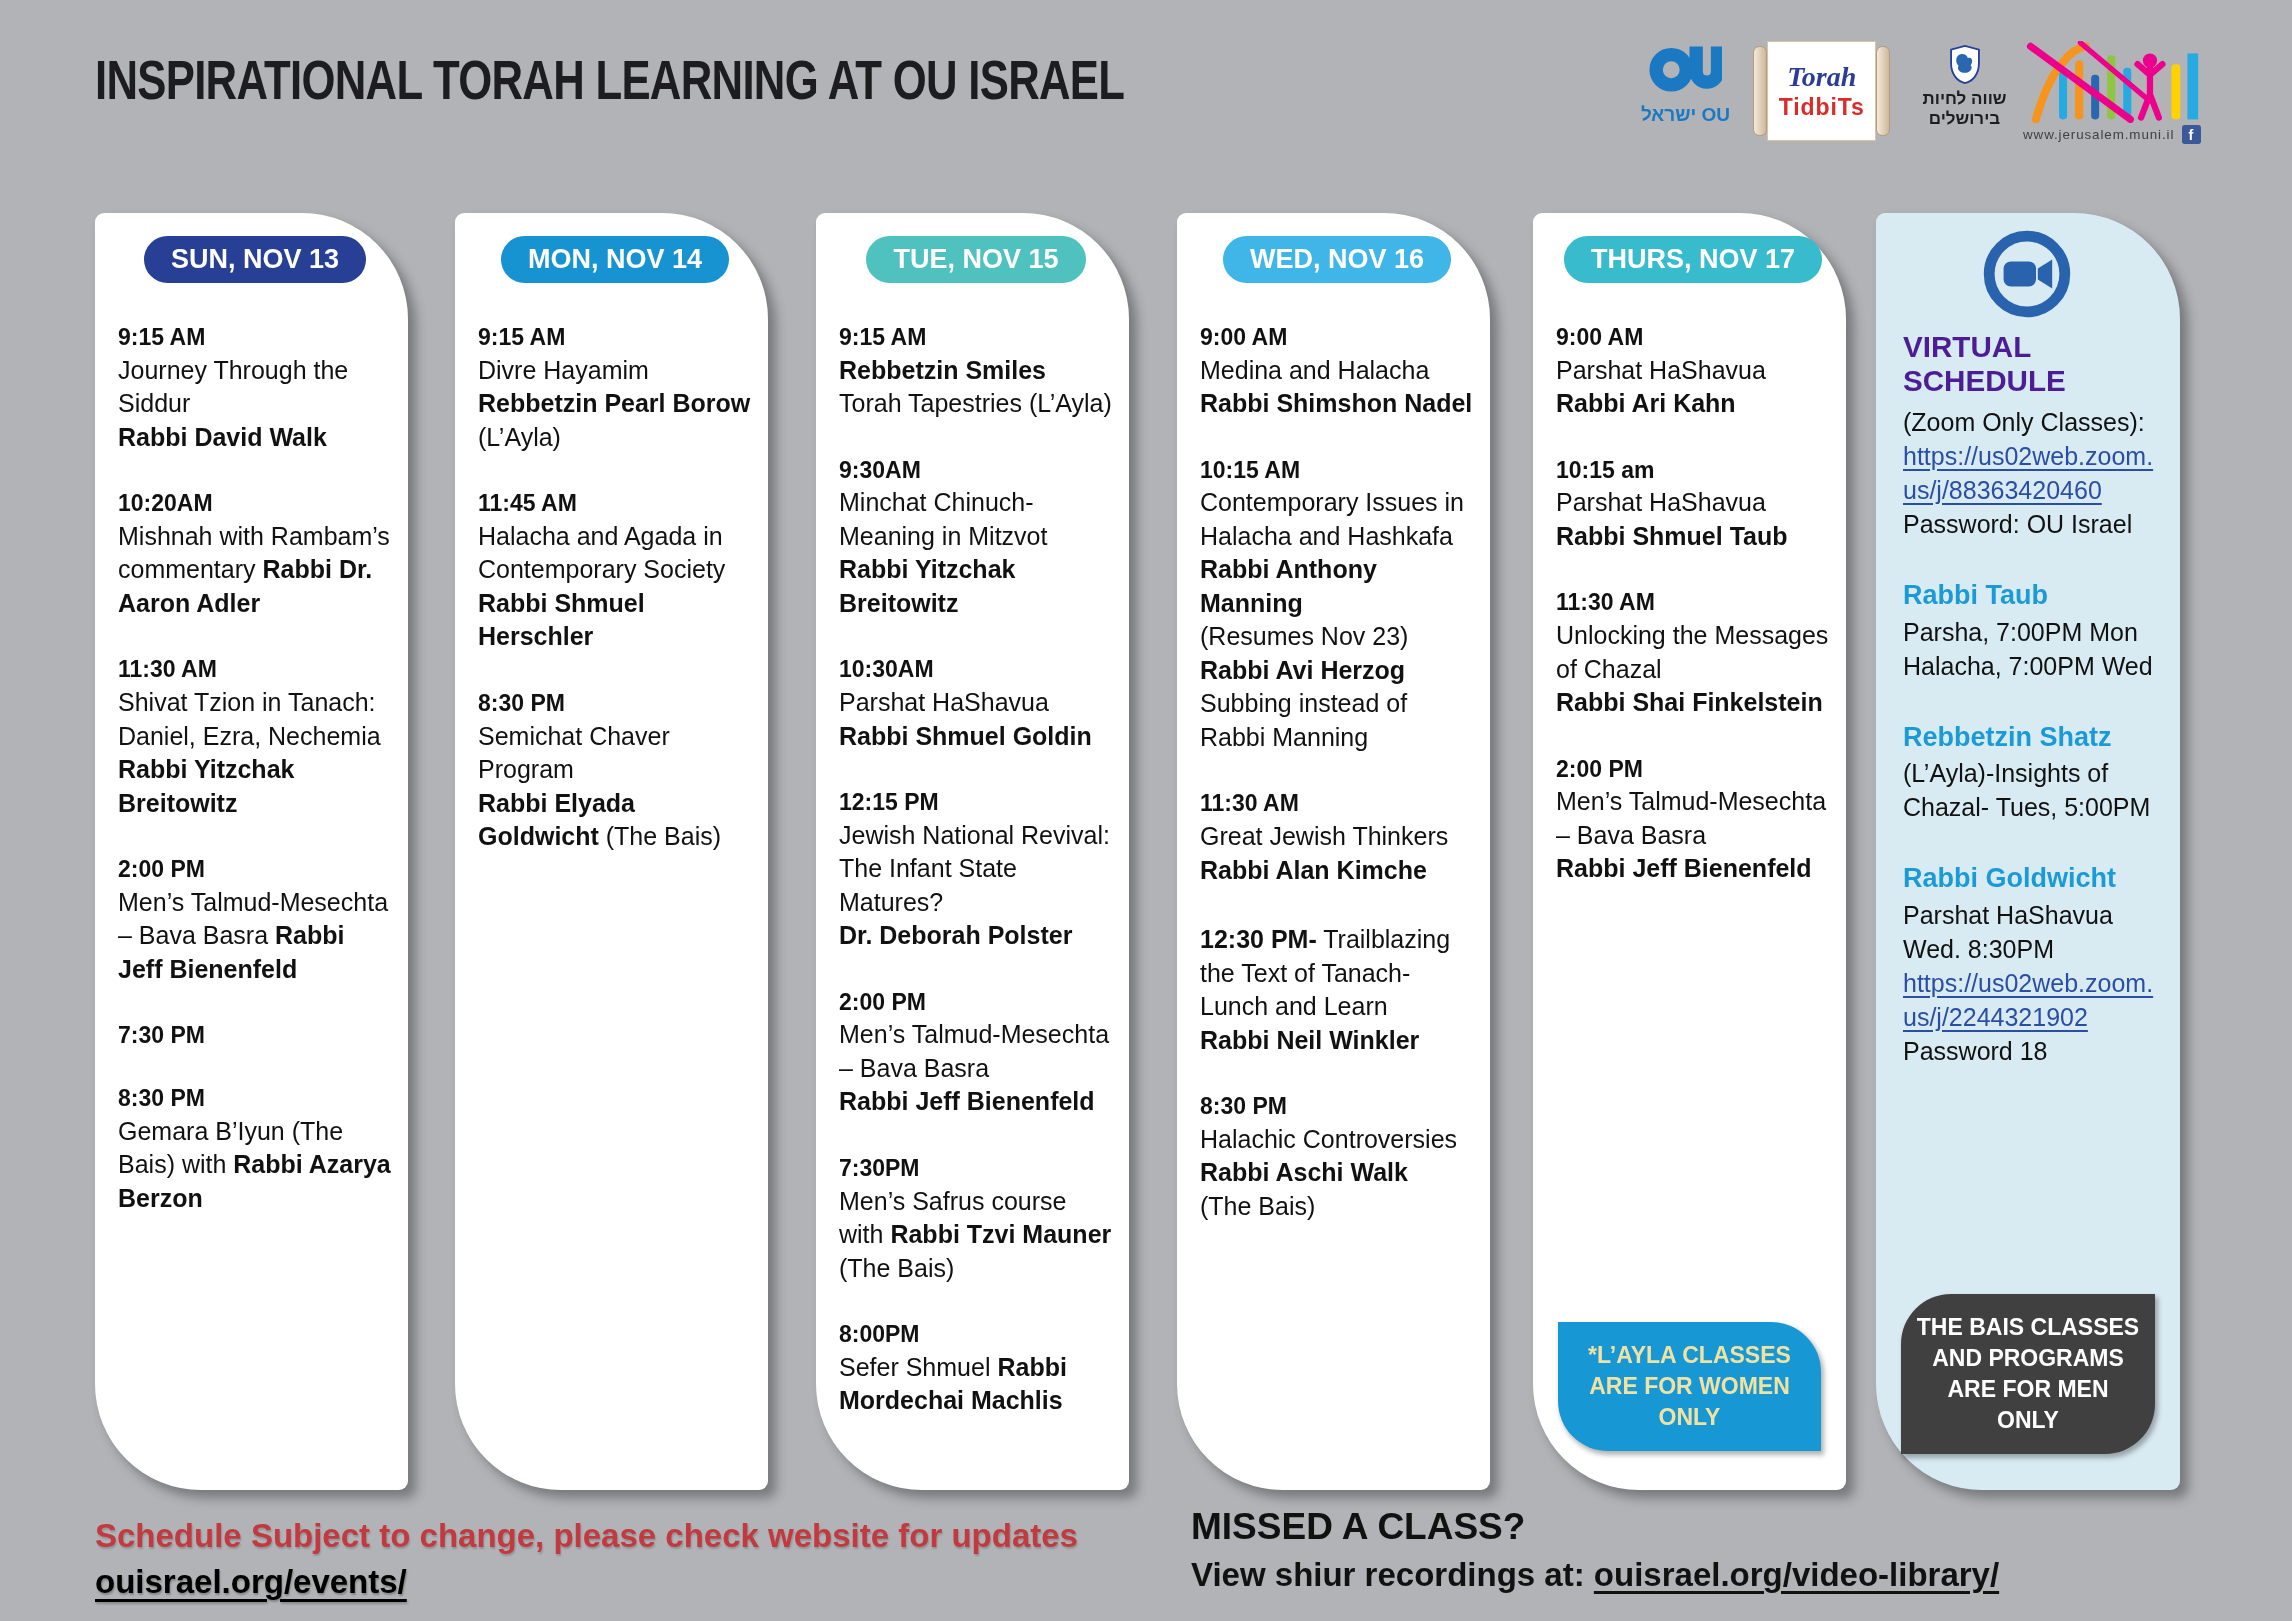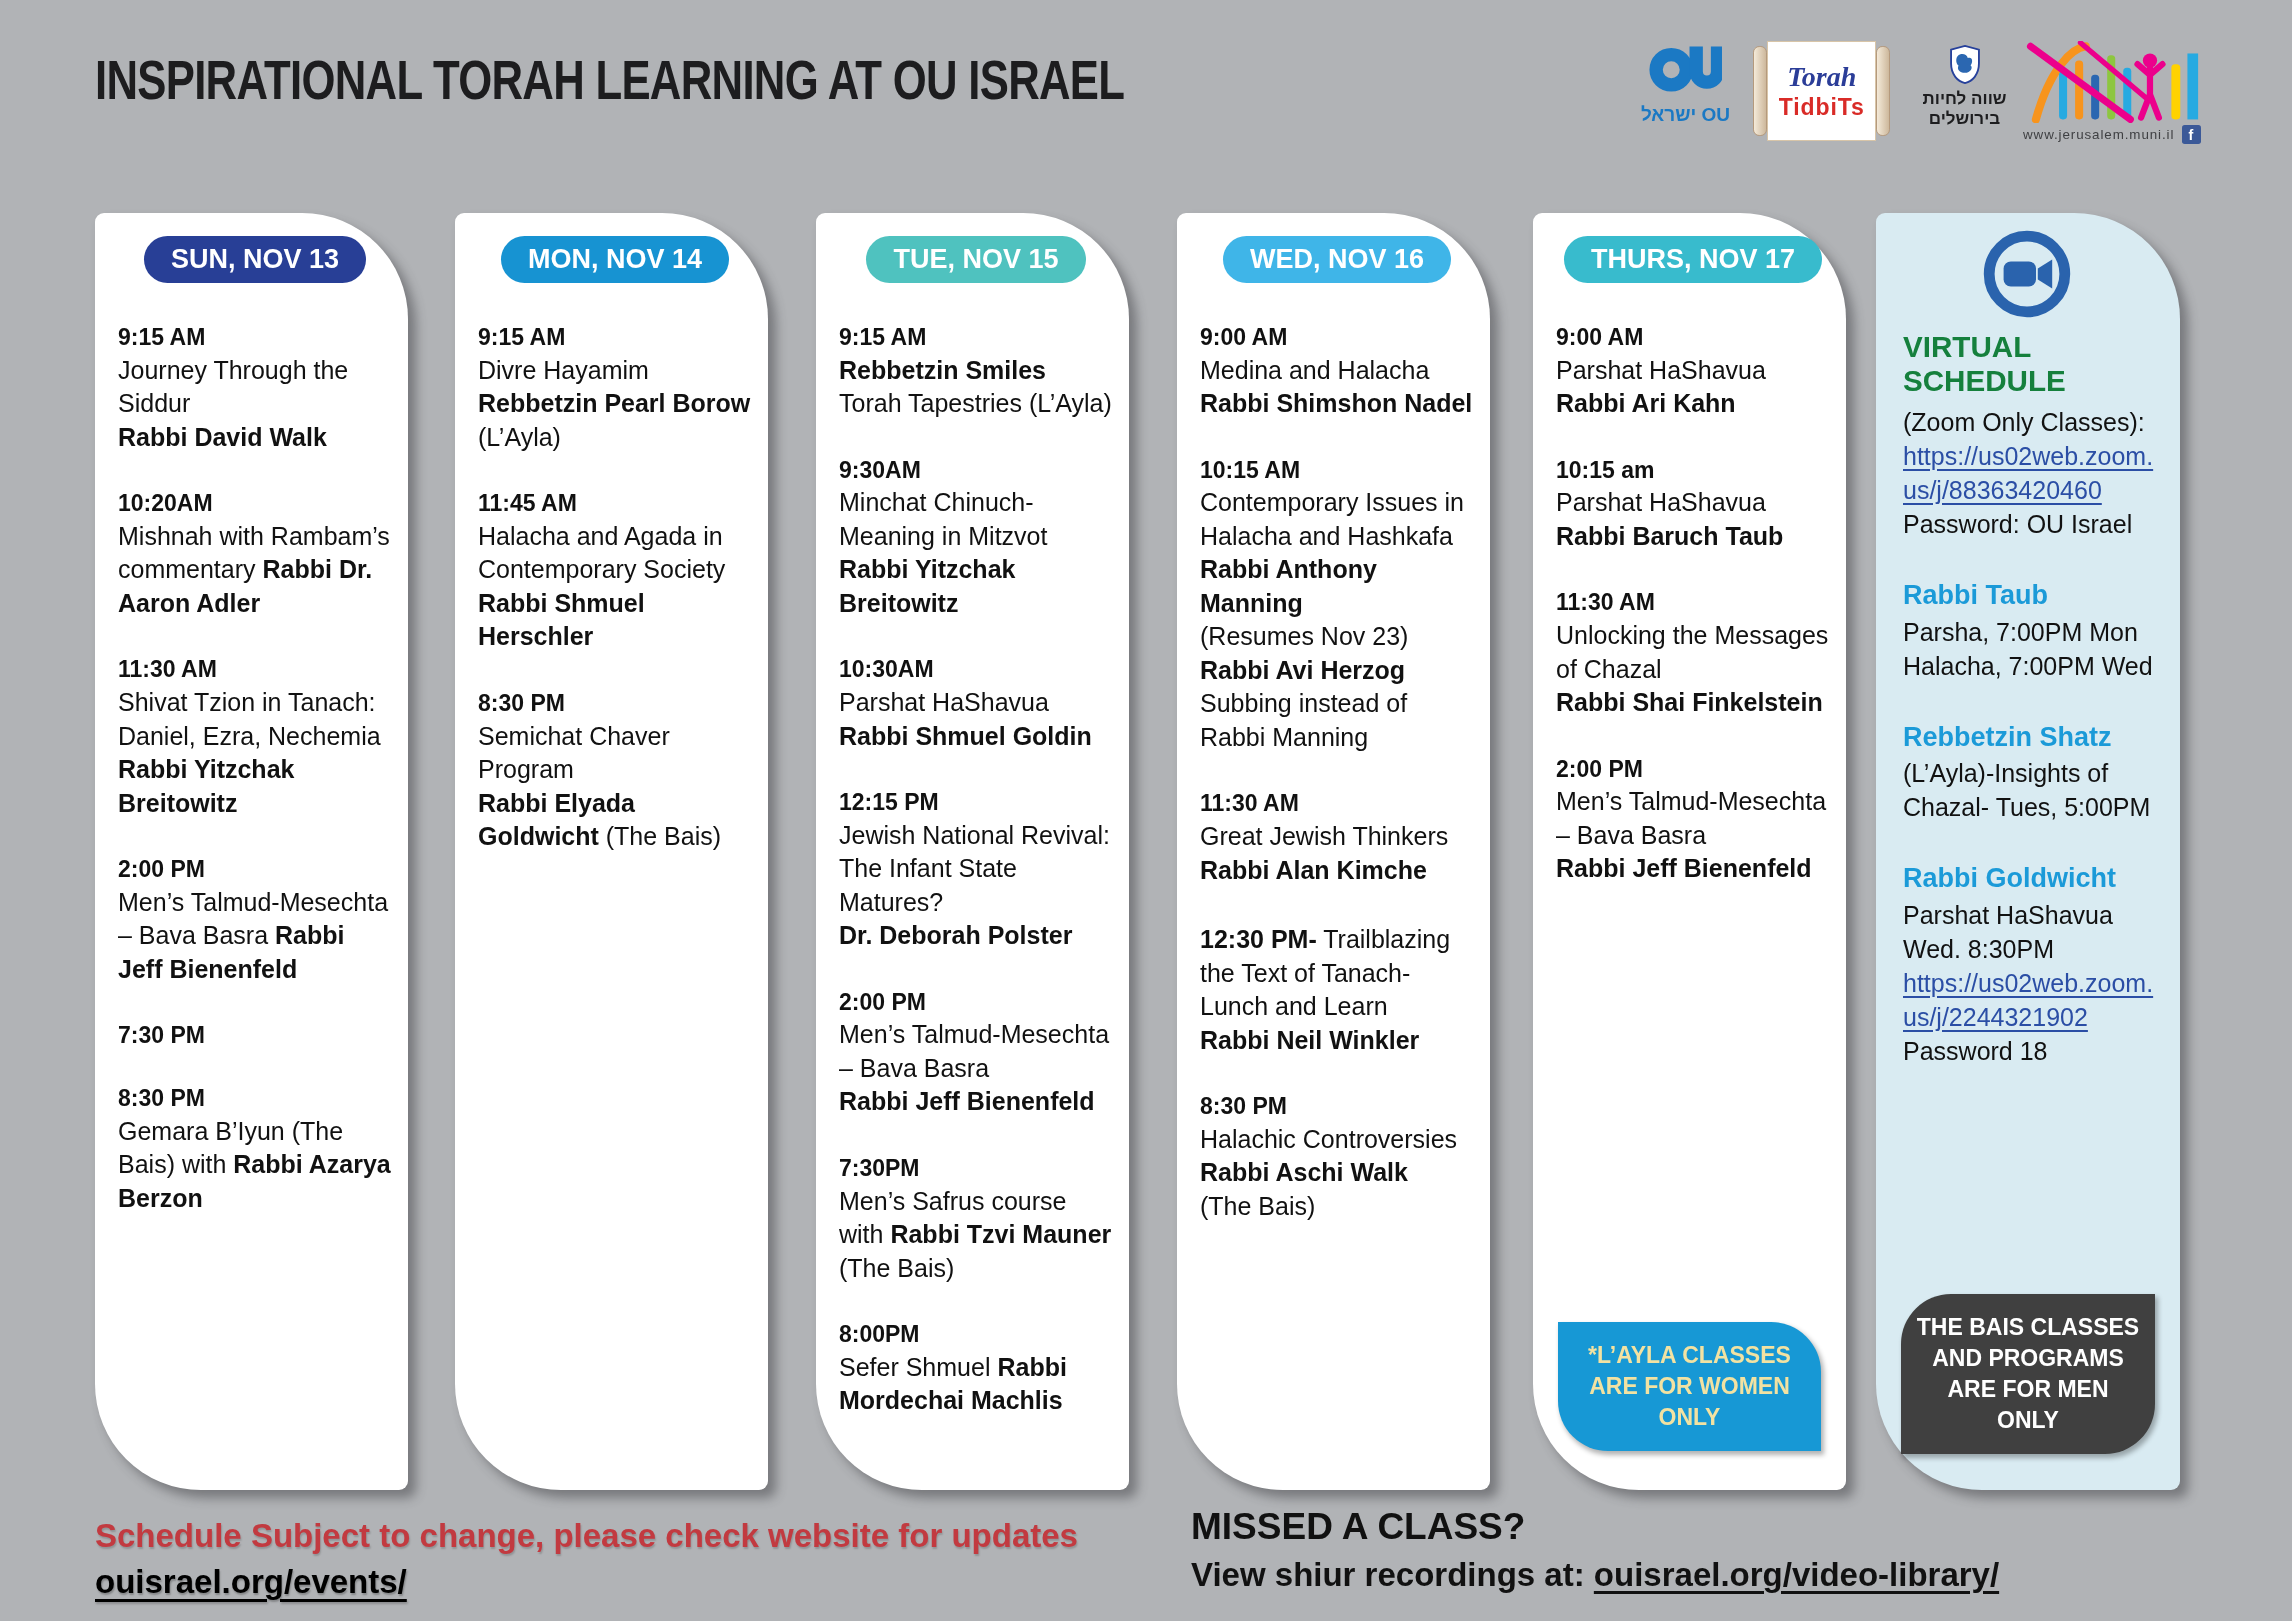--- a/index.html
+++ b/index.html
@@ -219,21 +219,21 @@
       </div>
     </div>
     <div class="card day" style="left: 1533px;">
       <div class="pill" style="background: rgb(56, 187, 205);">THURS, NOV 17</div>
       <div class="entry">
         <div class="time">9:00 AM</div>
         <div class="desc"><span>Parshat HaShavua</span><br><b>Rabbi Ari Kahn</b></div>
       </div>
       <div class="entry">
         <div class="time">10:15 am</div>
-        <div class="desc"><span>Parshat HaShavua</span><br><b>Rabbi Baruch Taub</b></div>
+        <div class="desc"><span>Parshat HaShavua</span><br><b>Rabbi Shmuel Taub</b></div>
       </div>
       <div class="entry">
         <div class="time">11:30 AM</div>
         <div class="desc"><span>Unlocking the Messages of Chazal</span><br><b>Rabbi Shai Finkelstein</b></div>
       </div>
       <div class="entry">
         <div class="time">2:00 PM</div>
         <div class="desc"><span>Men’s Talmud-Mesechta – Bava Basra</span><br><b>Rabbi Jeff Bienenfeld</b></div>
       </div>
       <div class="badge layla" style="background: rgb(23, 152, 213); color: rgb(242, 226, 162);">*L’AYLA CLASSES ARE FOR WOMEN ONLY</div>
@@ -241,21 +241,21 @@
   </div>
 
 <div class="card virtual" style="background: rgb(217, 235, 242);">
   <div class="vicon">
     <svg width="90" height="90" viewBox="0 0 100 100">
       <circle cx="50" cy="50" r="42" fill="none" stroke="#2a63ad" stroke-width="12"></circle>
       <rect x="24" y="36" width="36" height="28" rx="8" fill="#2a63ad"></rect>
       <path d="M62,44 L78,34 V66 L62,56 Z" fill="#2a63ad"></path>
     </svg>
   </div>
-  <div class="vhead" style="color: #15803d;">VIRTUAL SCHEDULE</div>
+  <div class="vhead" style="color: #4c1d95;">VIRTUAL SCHEDULE</div>
   <div class="vline">(Zoom Only Classes):</div>
   <div>
       <div class="vlink">https://us02web.zoom.</div>
       <div class="vlink">us/j/88363420460</div>
     </div>
   <div class="vline">Password: OU Israel</div>
   <div>
       <div class="vsec">
         <div class="vname" style="color: rgb(27, 154, 216);">Rabbi Taub</div>
         <div class="vline">Parsha, 7:00PM Mon</div>

